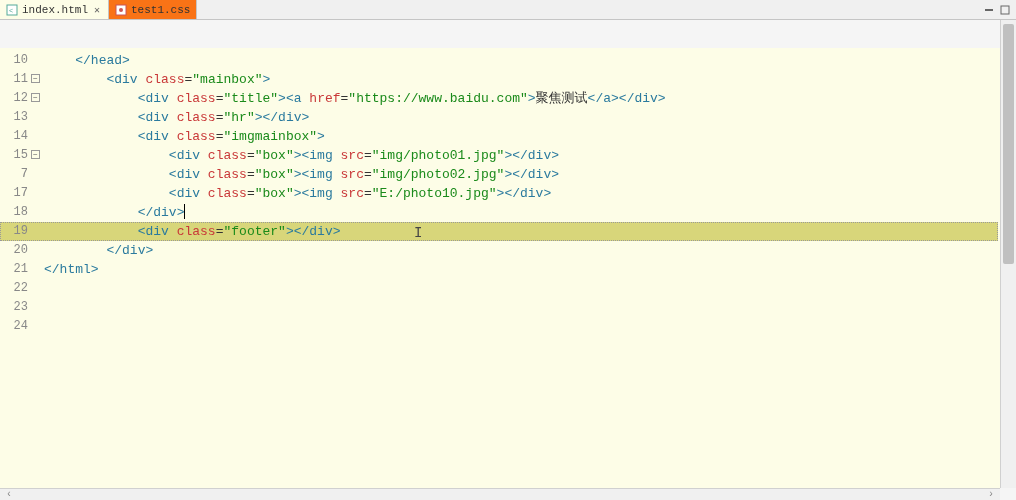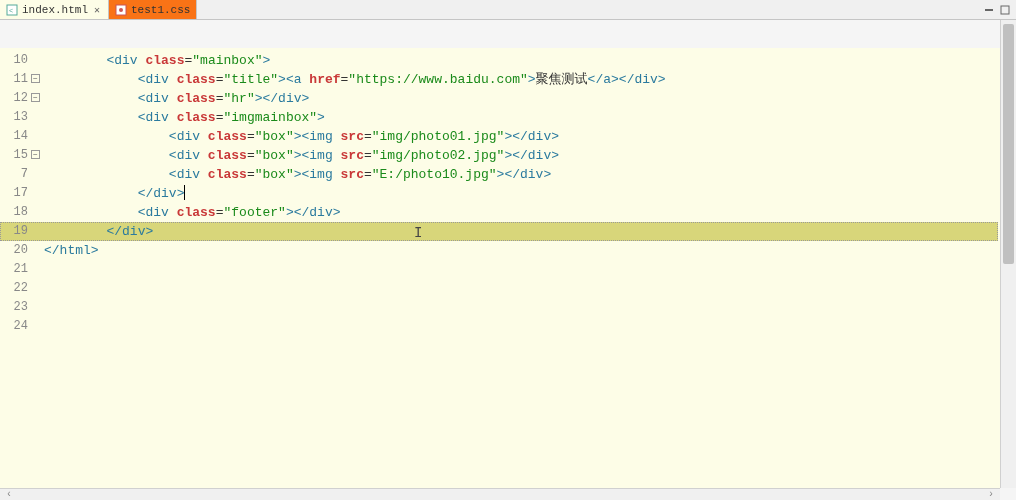--- a/index.html
+++ b/index.html
@@ -119,21 +119,21 @@
     position: absolute;
     left: 0;
     right: 18px;
     height: 19px;
     background: #d8d67a;
     z-index: 0;
     border: 1px dotted #999;
     box-sizing: border-box;
   }
   .tok-tag   { color: #2a7a9e; }
-  .tok-attr  { color: #c93838; font-weight: bold; }
+  .tok-attr  { color: #c93838; }
   .tok-val   { color: #1a8a1a; }
   .tok-text  { color: #333; }
   .tok-punct { color: #2a7a9e; }
   .cursor {
     display: inline-block;
     width: 1px;
     height: 15px;
     background: #000;
     vertical-align: middle;
     margin-bottom: 2px;
@@ -231,20 +231,21 @@
       <div class="ln">17</div>
       <div class="ln">18</div>
       <div class="ln">19</div>
       <div class="ln">20</div>
       <div class="ln">21</div>
       <div class="ln">22</div>
       <div class="ln">23</div>
       <div class="ln">24</div>
     </div>
   <div class="code-area" id="code">
+      <div class="code-line">    <span class="tok-punct">&lt;/</span><span class="tok-tag">head</span><span class="tok-punct">&gt;</span></div>
       <div class="code-line">        <span class="tok-punct">&lt;</span><span class="tok-tag">div</span><span class=""> </span><span class="tok-attr">class</span><span class="tok-text">=</span><span class="tok-val">"mainbox"</span><span class="tok-punct">&gt;</span></div>
       <div class="code-line">            <span class="tok-punct">&lt;</span><span class="tok-tag">div</span><span class=""> </span><span class="tok-attr">class</span><span class="tok-text">=</span><span class="tok-val">"title"</span><span class="tok-punct">&gt;&lt;</span><span class="tok-tag">a</span><span class=""> </span><span class="tok-attr">href</span><span class="tok-text">=</span><span class="tok-val">"https://www.baidu.com"</span><span class="tok-punct">&gt;</span><span class="tok-text">聚焦测试</span><span class="tok-punct">&lt;/</span><span class="tok-tag">a</span><span class="tok-punct">&gt;&lt;/</span><span class="tok-tag">div</span><span class="tok-punct">&gt;</span></div>
       <div class="code-line">            <span class="tok-punct">&lt;</span><span class="tok-tag">div</span><span class=""> </span><span class="tok-attr">class</span><span class="tok-text">=</span><span class="tok-val">"hr"</span><span class="tok-punct">&gt;&lt;/</span><span class="tok-tag">div</span><span class="tok-punct">&gt;</span></div>
       <div class="code-line">            <span class="tok-punct">&lt;</span><span class="tok-tag">div</span><span class=""> </span><span class="tok-attr">class</span><span class="tok-text">=</span><span class="tok-val">"imgmainbox"</span><span class="tok-punct">&gt;</span></div>
       <div class="code-line">                <span class="tok-punct">&lt;</span><span class="tok-tag">div</span><span class=""> </span><span class="tok-attr">class</span><span class="tok-text">=</span><span class="tok-val">"box"</span><span class="tok-punct">&gt;&lt;</span><span class="tok-tag">img</span><span class=""> </span><span class="tok-attr">src</span><span class="tok-text">=</span><span class="tok-val">"img/photo01.jpg"</span><span class="tok-punct">&gt;&lt;/</span><span class="tok-tag">div</span><span class="tok-punct">&gt;</span></div>
       <div class="code-line">                <span class="tok-punct">&lt;</span><span class="tok-tag">div</span><span class=""> </span><span class="tok-attr">class</span><span class="tok-text">=</span><span class="tok-val">"box"</span><span class="tok-punct">&gt;&lt;</span><span class="tok-tag">img</span><span class=""> </span><span class="tok-attr">src</span><span class="tok-text">=</span><span class="tok-val">"img/photo02.jpg"</span><span class="tok-punct">&gt;&lt;/</span><span class="tok-tag">div</span><span class="tok-punct">&gt;</span></div>
       <div class="code-line">                <span class="tok-punct">&lt;</span><span class="tok-tag">div</span><span class=""> </span><span class="tok-attr">class</span><span class="tok-text">=</span><span class="tok-val">"box"</span><span class="tok-punct">&gt;&lt;</span><span class="tok-tag">img</span><span class=""> </span><span class="tok-attr">src</span><span class="tok-text">=</span><span class="tok-val">"E:/photo10.jpg"</span><span class="tok-punct">&gt;&lt;/</span><span class="tok-tag">div</span><span class="tok-punct">&gt;</span></div>
       <div class="code-line">            <span class="tok-punct">&lt;/</span><span class="tok-tag">div</span><span class="tok-punct">&gt;</span><span class="cursor"></span></div>
       <div class="code-line">            <span class="tok-punct">&lt;</span><span class="tok-tag">div</span><span class=""> </span><span class="tok-attr">class</span><span class="tok-text">=</span><span class="tok-val">"footer"</span><span class="tok-punct">&gt;&lt;/</span><span class="tok-tag">div</span><span class="tok-punct">&gt;</span></div>
       <div class="code-line">        <span class="tok-punct">&lt;/</span><span class="tok-tag">div</span><span class="tok-punct">&gt;</span></div>

